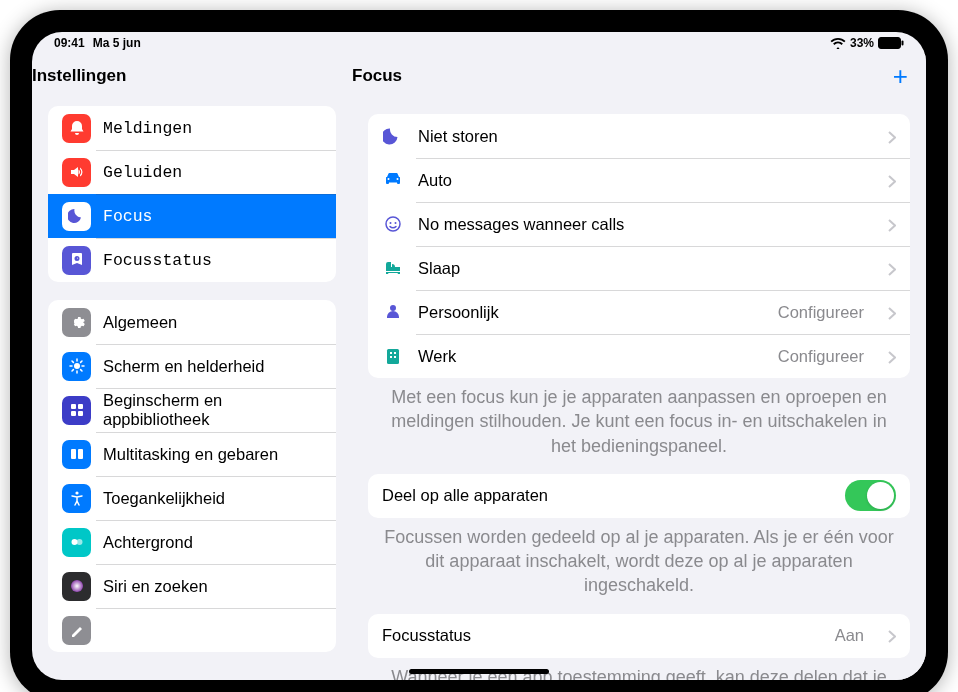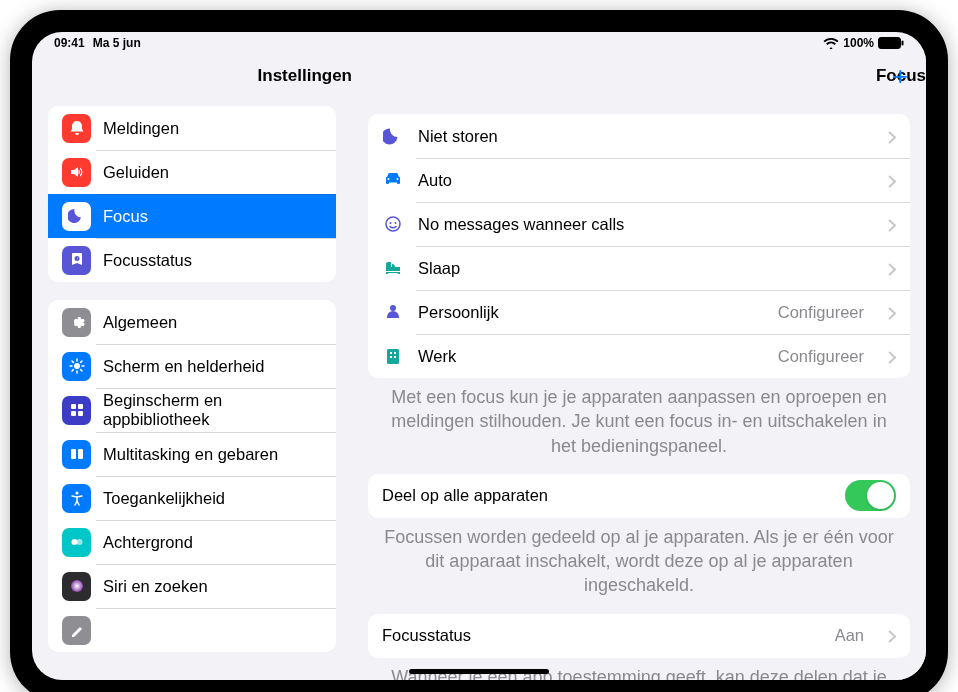--- a/index.html
+++ b/index.html
@@ -73,21 +73,21 @@
     flex: 1;
     display: flex;
     flex-direction: column;
     min-height: 0;
     background: #f2f2f7;
   }
   .header {
     height: 44px;
     display: flex;
     align-items: center;
-    justify-content: flex-end;
+    justify-content: flex-start;
     position: relative;
   }
   .header-title {
     font-size: 17px;
     font-weight: 600;
     color: #000;
   }
   .header-right {
     position: absolute;
     right: 18px;
@@ -109,21 +109,21 @@
     padding: 0 16px 20px 16px;
   }
   
   .group {
     background: #fff;
     border-radius: 10px;
     margin-top: 16px;
     overflow: hidden;
   }
   .sidebar .group { margin-top: 18px; }
-  .sidebar .group:first-child { margin-top: 8px; }
+  .sidebar .group:first-child { margin-top: 8px; font-family: Liberation Mono, monospace; }
   .row {
     display: flex;
     align-items: center;
     height: 44px;
     padding: 0 14px 0 14px;
     position: relative;
     cursor: pointer;
   }
   .row + .row::before,
   .row + .row-wrap::before,
@@ -240,21 +240,21 @@
       <div class="status-left">
         <span>09:41</span>
         <span>Ma 5 jun</span>
       </div>
       <div class="status-right">
         <span class="wifi-icon">
           <svg width="16" height="12" viewBox="0 0 16 12">
               <path d="M8 10.5a1.3 1.3 0 100 2.6 1.3 1.3 0 000-2.6zM4.4 7.9a5 5 0 017.2 0l1.3-1.3a6.9 6.9 0 00-9.8 0l1.3 1.3zM1.8 5.3a8.8 8.8 0 0112.4 0L15.5 4a10.6 10.6 0 00-15 0l1.3 1.3z" fill="#000"></path>
             </svg>
         </span>
-        <span>100%</span>
+        <span>33%</span>
         <span class="battery-icon">
           <svg width="26" height="12" viewBox="0 0 26 12">
               <rect x="0.5" y="0.5" width="22" height="11" rx="2.5" stroke="#000" fill="#000"></rect>
               <rect x="23.5" y="3.5" width="2" height="5" rx="1" fill="#000"></rect>
             </svg>
         </span>
       </div>
     </div>
 
     <div class="split">

